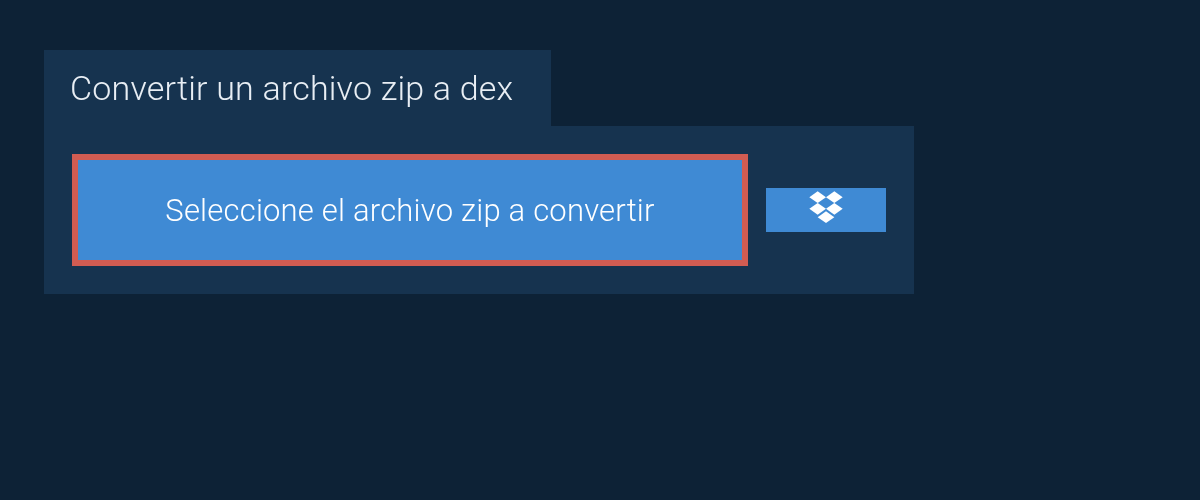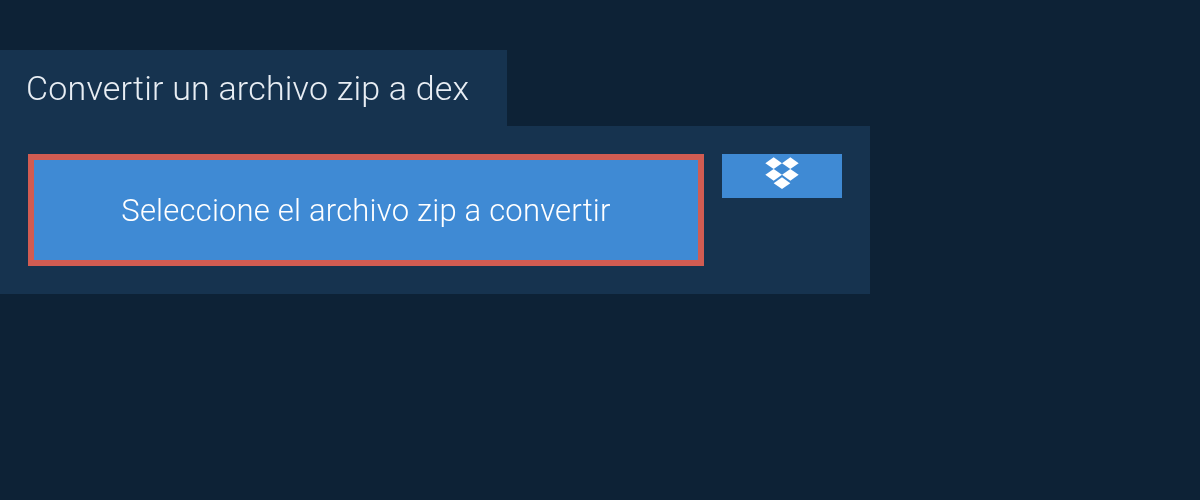--- a/index.html
+++ b/index.html
@@ -6,37 +6,38 @@
   body {
     width: 1200px;
     height: 500px;
     background: #0d2236;
     font-family: -apple-system, BlinkMacSystemFont, "Segoe UI", Roboto, Helvetica, Arial, sans-serif;
     overflow: hidden;
   }
   .section {
     position: relative;
     margin-top: 50px;
+    margin-left: 44px;
   }
   .title-bar {
     display: inline-block;
     background: #16334f;
     color: #e8eef4;
     font-size: 34px;
     font-weight: 300;
     padding: 18px 38px 18px 26px;
     letter-spacing: 0.2px;
   }
   .panel {
     background: #16334f;
     padding: 28px 28px;
     width: 870px;
     display: flex;
     gap: 18px;
-    align-items: flex-start;
+    align-items: center;
   }
   .file-button {
     flex: 1;
     background: #3f8ad4;
     border: 6px solid #d15c52;
     color: #ffffff;
     font-size: 31px;
     font-weight: 300;
     display: flex;
     align-items: center;

